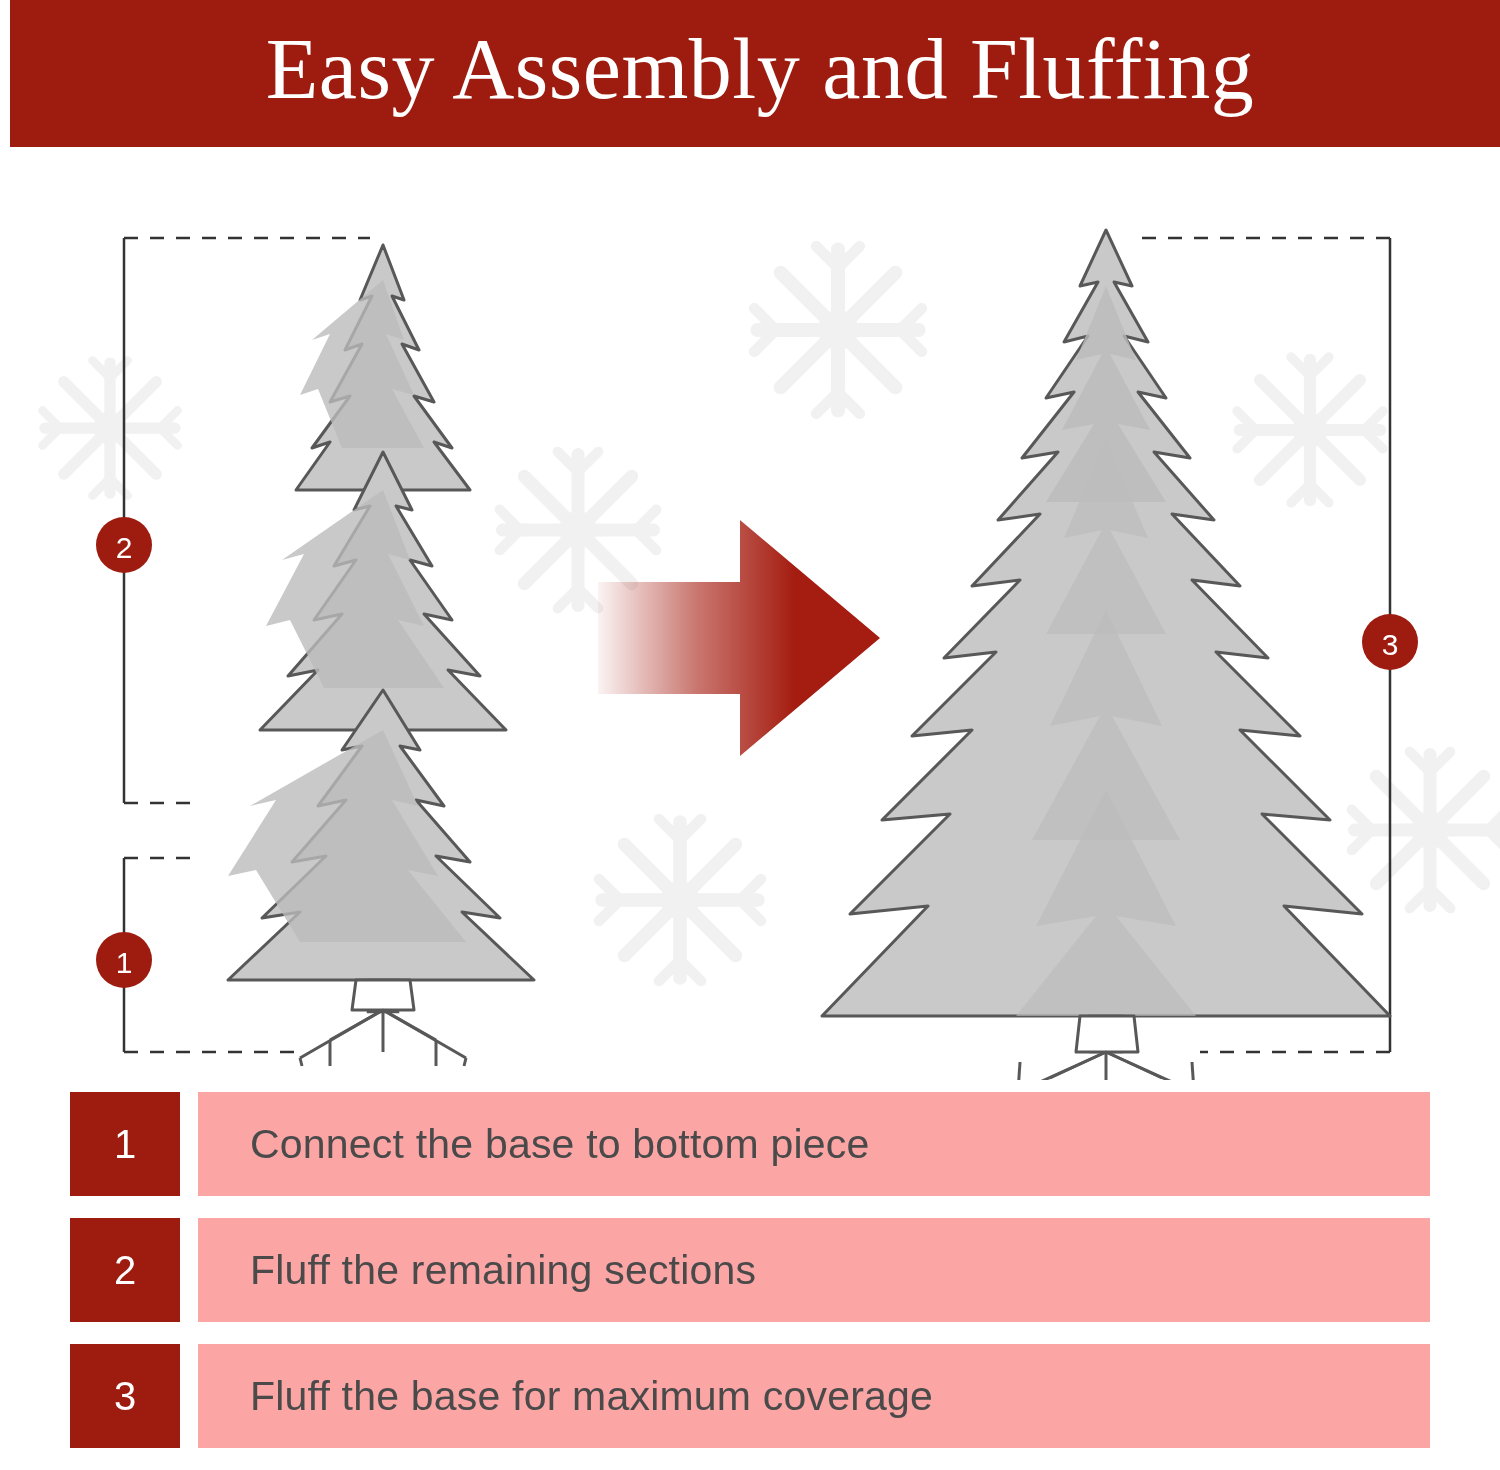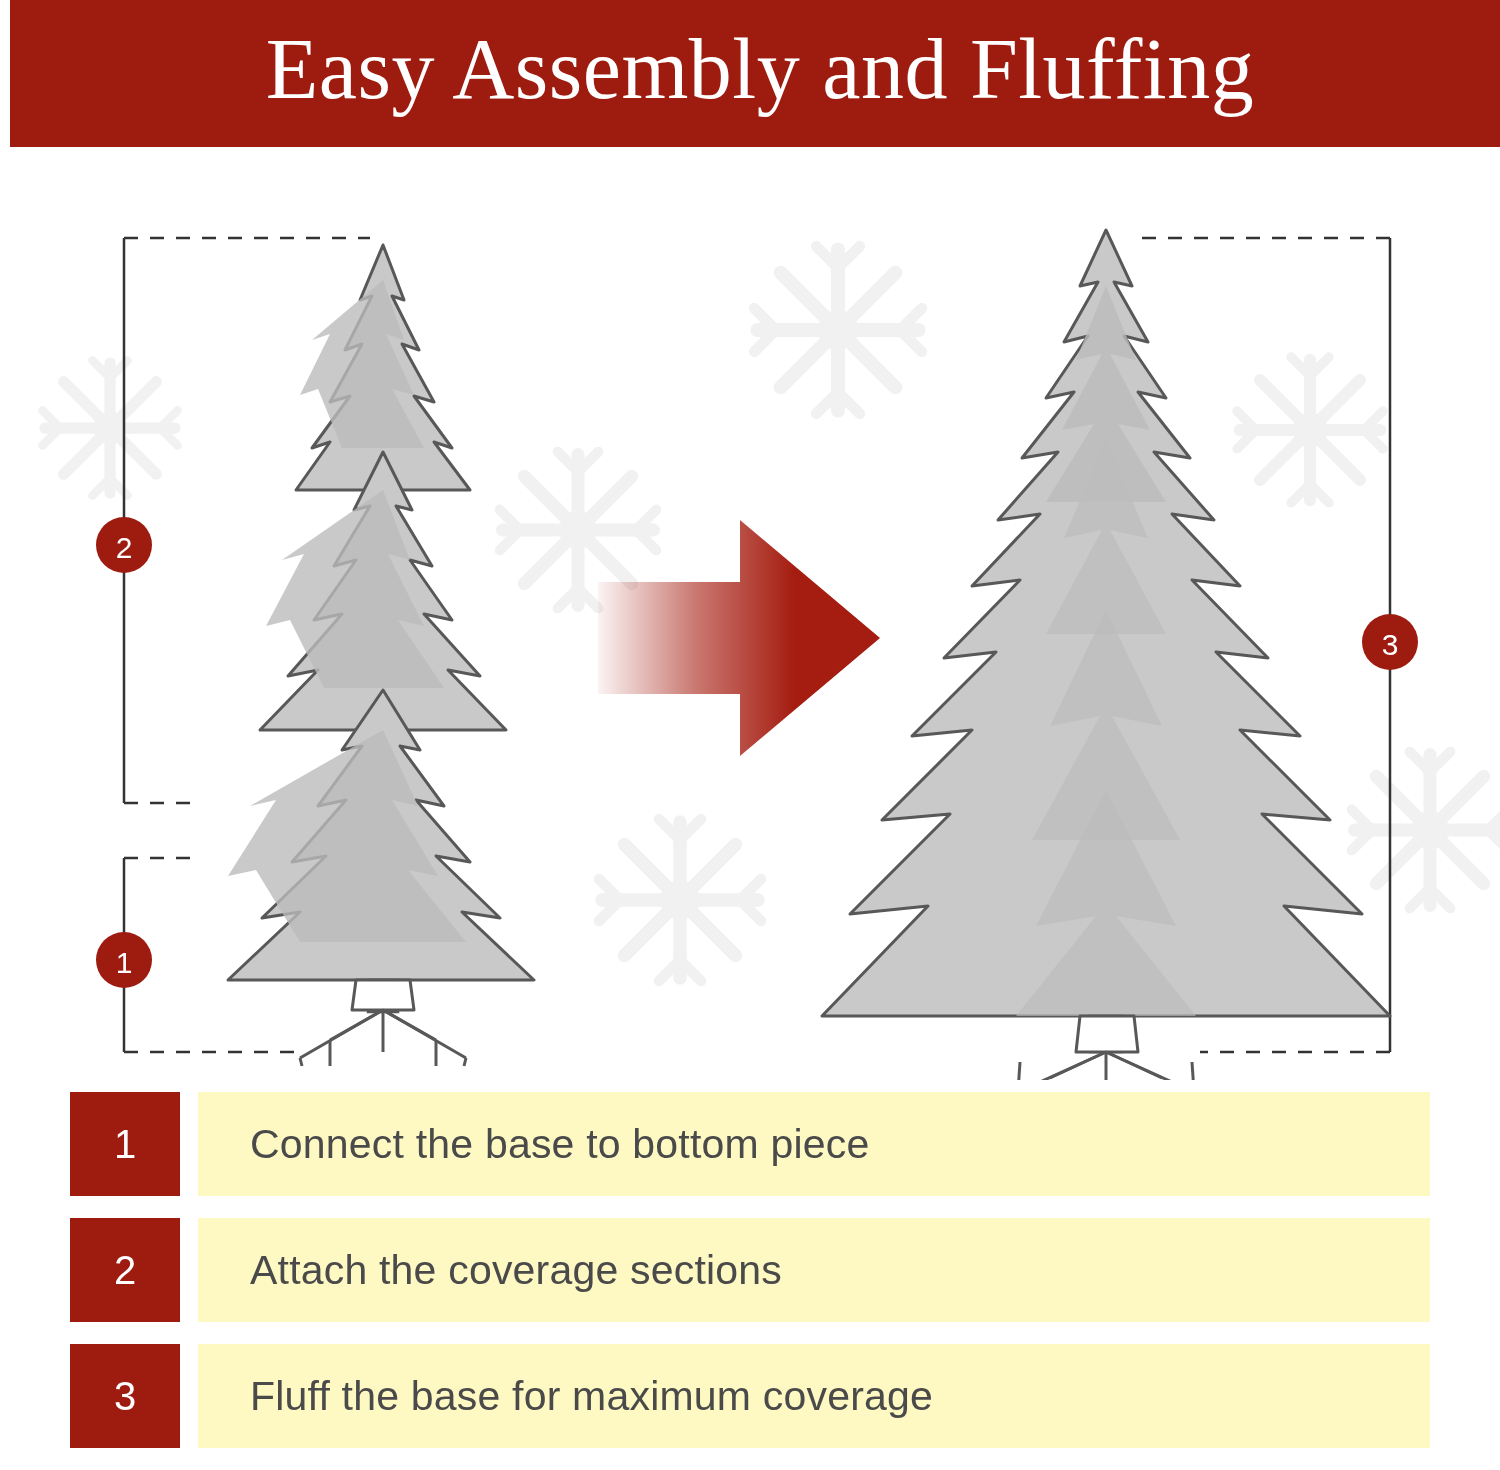--- a/index.html
+++ b/index.html
@@ -76,21 +76,21 @@
     color: #ffffff;
     font-family: "Liberation Sans", sans-serif;
     font-size: 40px;
     display: flex;
     align-items: center;
     justify-content: center;
     flex: 0 0 110px;
   }
   .step-text-wrap {
     flex: 1 1 auto;
-    background: #fef9c3;
+    background: #fca5a5;
     display: flex;
     align-items: center;
     margin-left: 18px;
     padding-left: 52px;
   }
   .step-text {
     color: #4a4a4a;
     font-size: 41px;
     font-family: "Liberation Sans", sans-serif;
     letter-spacing: 0.2px;
@@ -264,21 +264,21 @@
     <div class="step-row">
       <div class="step-num">1</div>
       <div class="step-text-wrap">
         <span class="step-text">Connect the base to bottom piece</span>
       </div>
     </div>
 
     <div class="step-row">
       <div class="step-num">2</div>
       <div class="step-text-wrap">
-        <span class="step-text">Attach the coverage sections</span>
+        <span class="step-text">Fluff the remaining sections</span>
       </div>
     </div>
 
     <div class="step-row">
       <div class="step-num">3</div>
       <div class="step-text-wrap">
         <span class="step-text">Fluff the base for maximum coverage</span>
       </div>
     </div>
 

